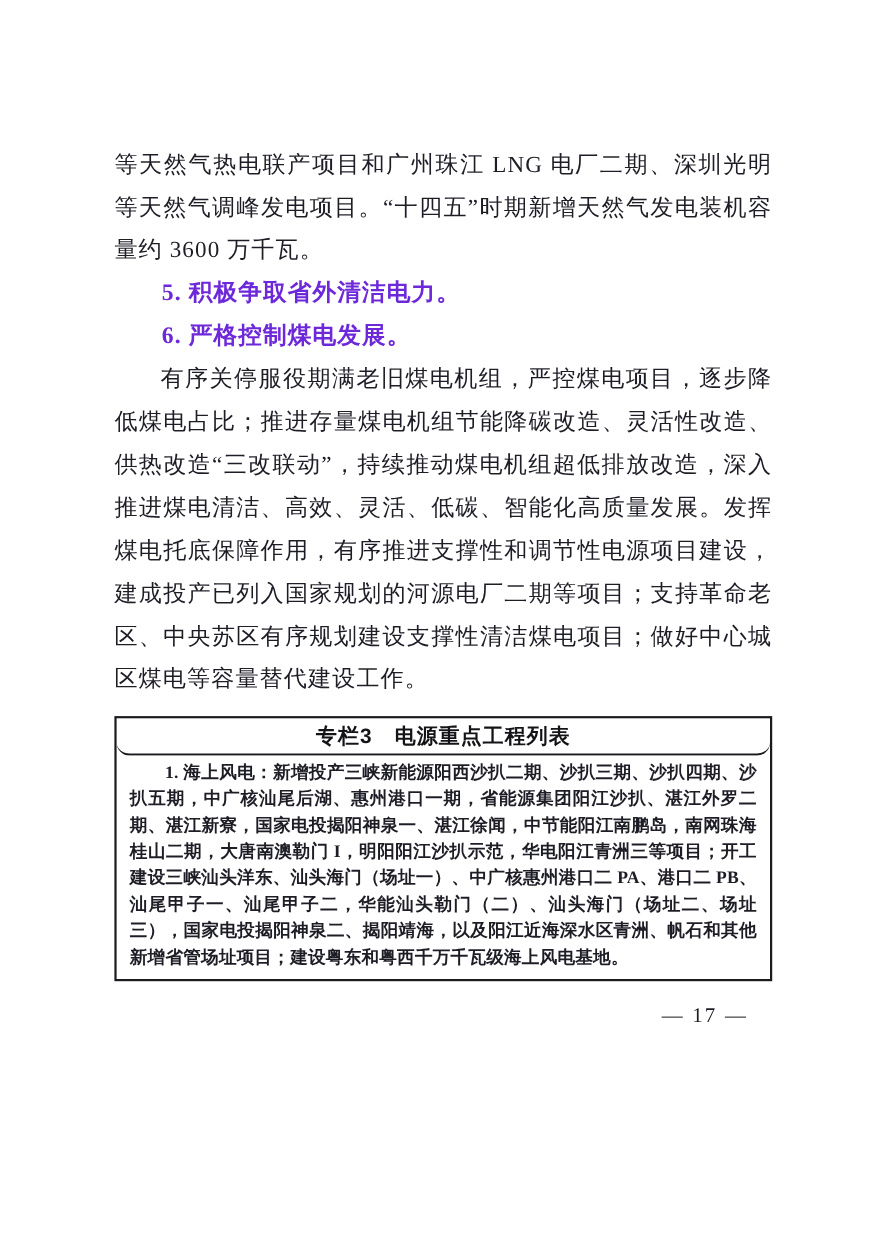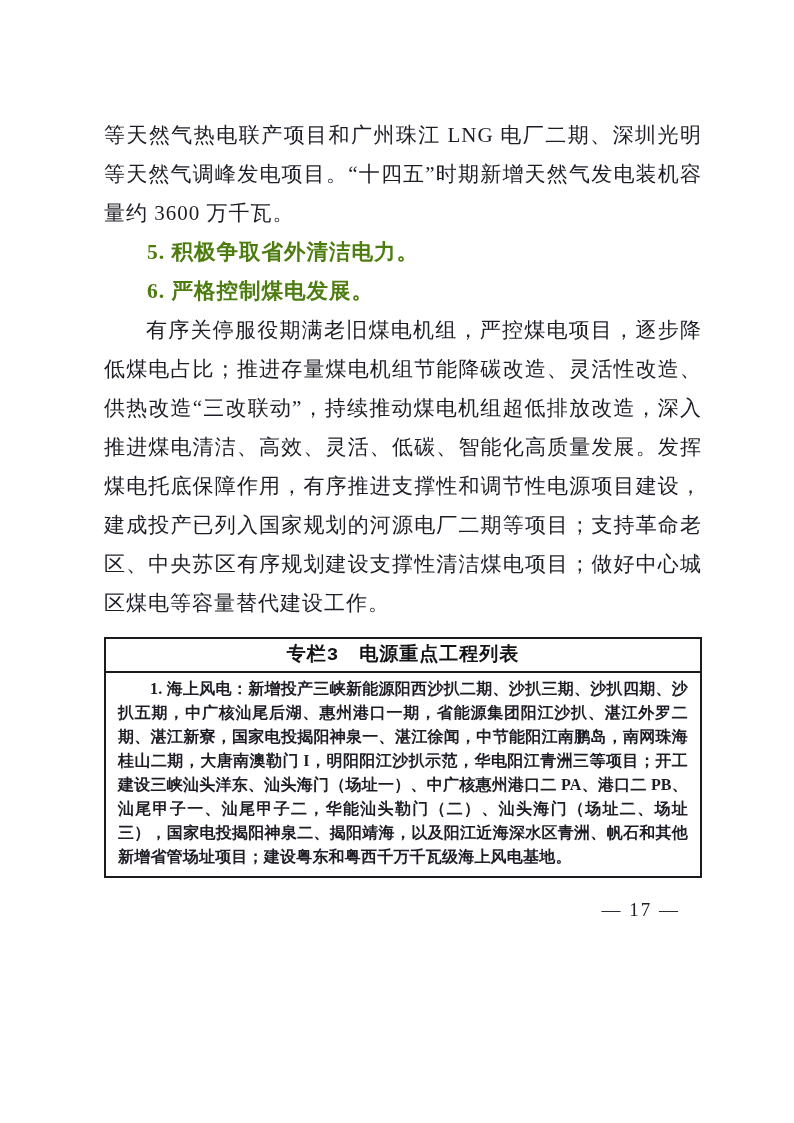--- a/index.html
+++ b/index.html
@@ -13,58 +13,59 @@
     height: 1123px;
     margin: 0 auto;
     background: #ffffff;
     overflow: hidden;
     font-family: "Liberation Serif", "DejaVu Serif", serif;
     color: #1d1d26;
   }
   .content {
     position: absolute;
     left: 104px;
-    top: 116px;
+    top: 130px;
     width: 598px;
   }
   .body-text {
     margin: 0;
     font-size: 21px;
     line-height: 39px;
     letter-spacing: 1px;
     text-align: justify;
     color: #1d1d26;
   }
   .body-text.first-indent {
     text-indent: 2em;
   }
   .section-heading {
     margin: 0;
     font-size: 21.5px;
     line-height: 39px;
     font-weight: bold;
     text-indent: 2em;
     letter-spacing: 1px;
-    color: #4d7c0f;
+    color: #6d28d9;
     font-family: "Liberation Serif", "DejaVu Serif", serif;
   }
   .panel {
     margin-top: 14px;
     border: 2px solid #1b1b1f;
   }
   .panel-title {
     text-align: center;
-    font-family: Liberation Mono, monospace;
+    font-family: Liberation Sans, sans-serif;
     font-weight: bold;
     font-size: 19px;
     line-height: 21px;
     padding: 6px 0 5px 0;
     letter-spacing: 1px;
     color: #141418;
     border-bottom: 2px solid #1b1b1f;
+    border-radius: 12px;
   }
   .panel-body {
     padding: 4px 12px 7px 12px;
     font-size: 16px;
     line-height: 24px;
     text-align: justify;
     text-indent: 2em;
     font-weight: 600;
     letter-spacing: 0.2px;
     color: #1d1d26;

